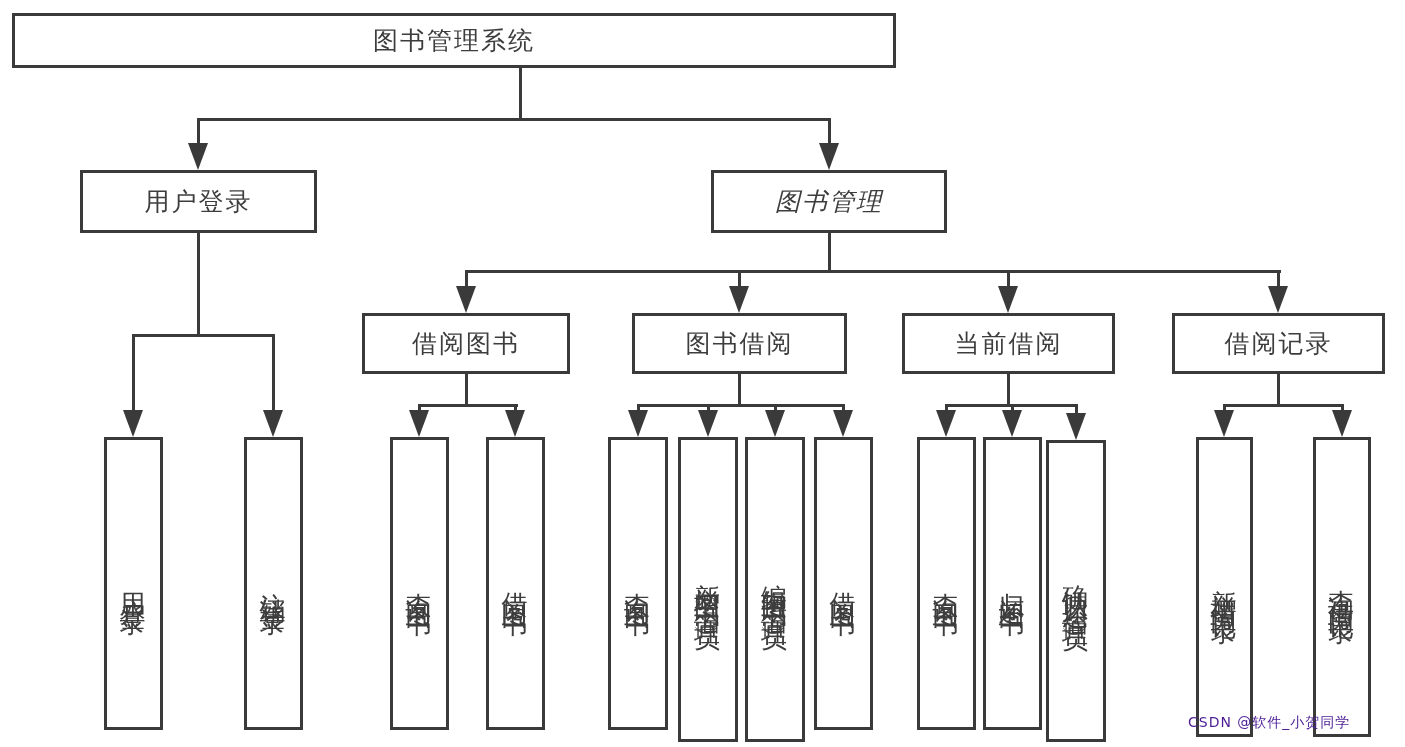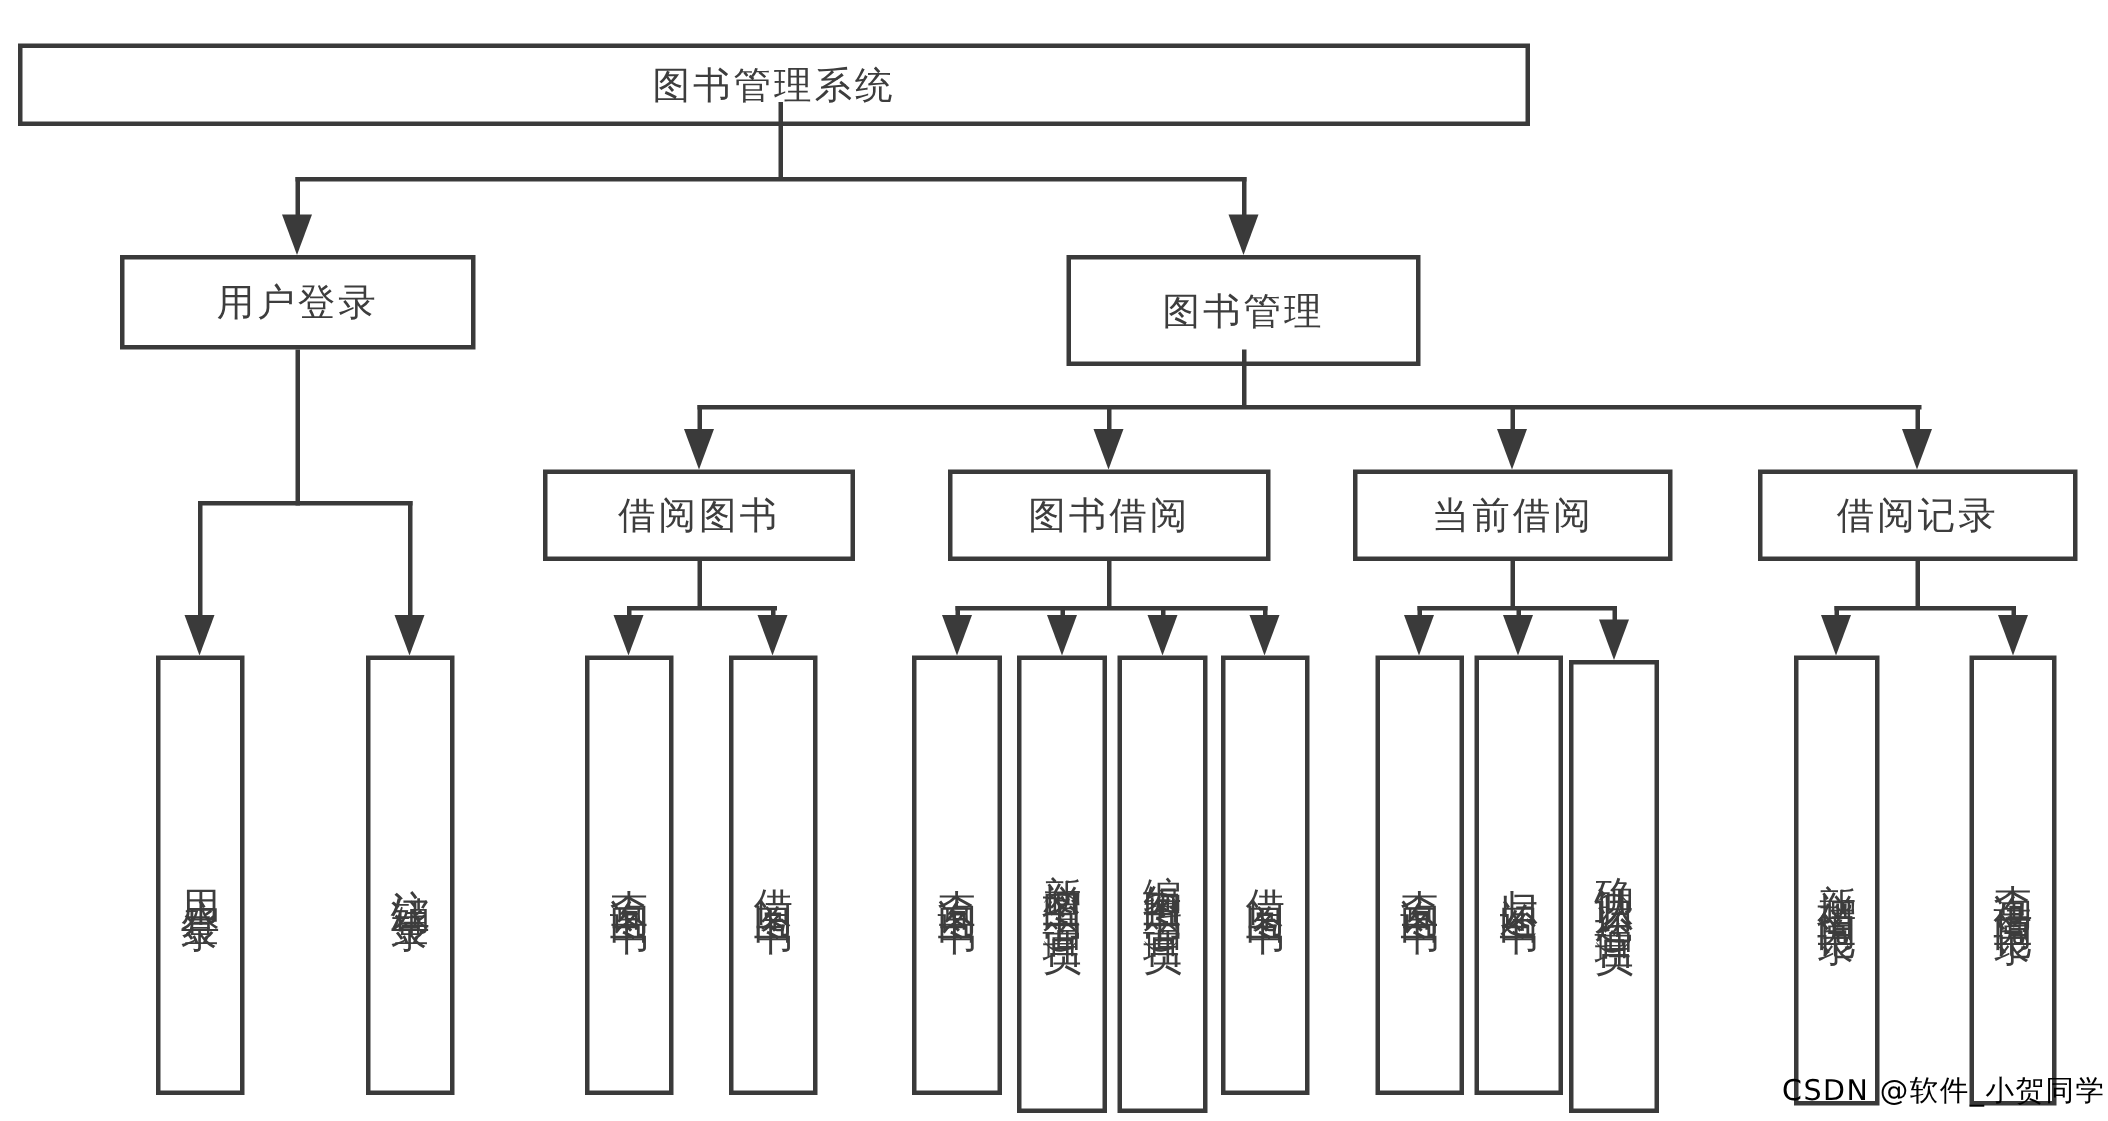--- a/index.html
+++ b/index.html
@@ -34,43 +34,43 @@
   .hline{position:absolute;height:3px;background:#3a3a3a;}
   .arr{
     position:absolute;width:0;height:0;
     border-left:10px solid transparent;
     border-right:10px solid transparent;
     border-top:27px solid #3a3a3a;
   }
   .watermark{
     position:absolute;
     left:1188px;top:714px;
-    font-size:19px;
+    font-size:14px;
     letter-spacing:1px;
-    color:#000000;
+    color:#4c1d95;
     z-index:5;
     white-space:nowrap;
   }
 </style>
 </head>
 <body>
 
 <div id="stage">
 
-  <div class="box" style="left:12px;top:29px;width:1008px;height:55px;">图书管理系统</div>
+  <div class="box" style="left:12px;top:13px;width:884px;height:55px;">图书管理系统</div>
 
   <div class="vline" style="left:519px;top:68px;height:52px;"></div>
   <div class="hline" style="left:197px;top:118px;width:634px;"></div>
   <div class="vline" style="left:197px;top:118px;height:30px;"></div>
   <div class="arr" style="left:188px;top:143px;"></div>
   <div class="vline" style="left:828px;top:118px;height:30px;"></div>
   <div class="arr" style="left:819px;top:143px;"></div>
 
   <div class="box" style="left:80px;top:170px;width:237px;height:63px;">用户登录</div>
-  <div class="box" style="left:711px;top:170px;width:236px;height:74px;">图书管理</div>
+  <div class="box" style="left:711px;top:170px;width:236px;height:63px;font-style:italic;">图书管理</div>
 
   <div class="vline" style="left:197px;top:233px;height:104px;"></div>
   <div class="hline" style="left:132px;top:334px;width:143px;"></div>
   <div class="vline" style="left:132px;top:334px;height:79px;"></div>
   <div class="arr" style="left:123px;top:410px;"></div>
   <div class="vline" style="left:272px;top:334px;height:79px;"></div>
   <div class="arr" style="left:263px;top:410px;"></div>
 
   <div class="vline" style="left:828px;top:233px;height:39px;"></div>
   <div class="hline" style="left:465px;top:270px;width:816px;"></div>

